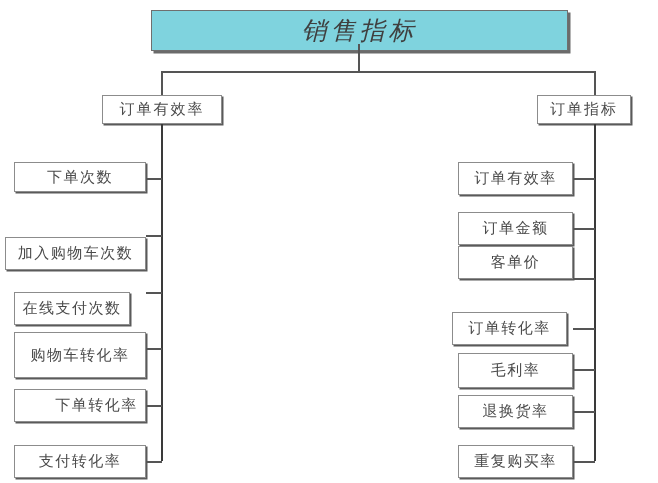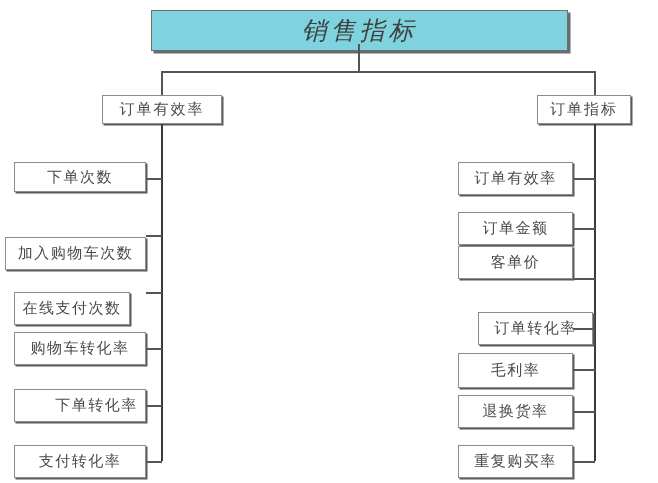--- a/index.html
+++ b/index.html
@@ -84,21 +84,21 @@
 
   <div class="node leaf" style="left:14px; top:162px; width:132px; height:30px;">下单次数</div>
   <div class="line h" style="left:146px; top:178px; width:16px;"></div>
 
   <div class="node leaf" style="left:5px; top:237px; width:141px; height:33px;">加入购物车次数</div>
   <div class="line h" style="left:146px; top:235px; width:16px;"></div>
 
   <div class="node leaf" style="left:14px; top:276px; width:116px; height:33px;margin-top:16px;">在线支付次数</div>
   <div class="line h" style="left:146px; top:292px; width:16px;"></div>
 
-  <div class="node leaf" style="left:14px; top:332px; width:132px; height:33px;">购物车转化率</div>
+  <div class="node leaf" style="left:14px; top:332px; width:132px; height:46px;">购物车转化率</div>
   <div class="line h" style="left:146px; top:348px; width:16px;"></div>
 
   <div class="node leaf" style="left:14px; top:389px; width:132px; height:33px;padding-left:33px;">下单转化率</div>
   <div class="line h" style="left:146px; top:405px; width:16px;"></div>
 
   <div class="node leaf" style="left:14px; top:445px; width:132px; height:33px;">支付转化率</div>
   <div class="line h" style="left:146px; top:461px; width:16px;"></div>
 
   <div class="node branch" style="left:537px; top:95px; width:94px; height:29px;">订单指标</div>
 
@@ -106,21 +106,21 @@
 
   <div class="node leaf" style="left:458px; top:162px; width:115px; height:33px;">订单有效率</div>
   <div class="line h" style="left:573px; top:178px; width:22px;"></div>
 
   <div class="node leaf" style="left:458px; top:212px; width:115px; height:33px;">订单金额</div>
   <div class="line h" style="left:573px; top:228px; width:22px;"></div>
 
   <div class="node leaf" style="left:458px; top:246px; width:115px; height:33px;">客单价</div>
   <div class="line h" style="left:573px; top:278px; width:22px;"></div>
 
-  <div class="node leaf" style="left:478px; top:312px; width:115px; height:33px;">订单转化率</div>
+  <div class="node leaf" style="left:452px; top:312px; width:115px; height:33px;">订单转化率</div>
   <div class="line h" style="left:573px; top:328px; width:22px;"></div>
 
   <div class="node leaf" style="left:458px; top:353px; width:115px; height:35px;">毛利率</div>
   <div class="line h" style="left:573px; top:369px; width:22px;"></div>
 
   <div class="node leaf" style="left:458px; top:395px; width:115px; height:33px;">退换货率</div>
   <div class="line h" style="left:573px; top:411px; width:22px;"></div>
 
   <div class="node leaf" style="left:458px; top:445px; width:115px; height:33px;">重复购买率</div>
   <div class="line h" style="left:573px; top:461px; width:22px;"></div>

